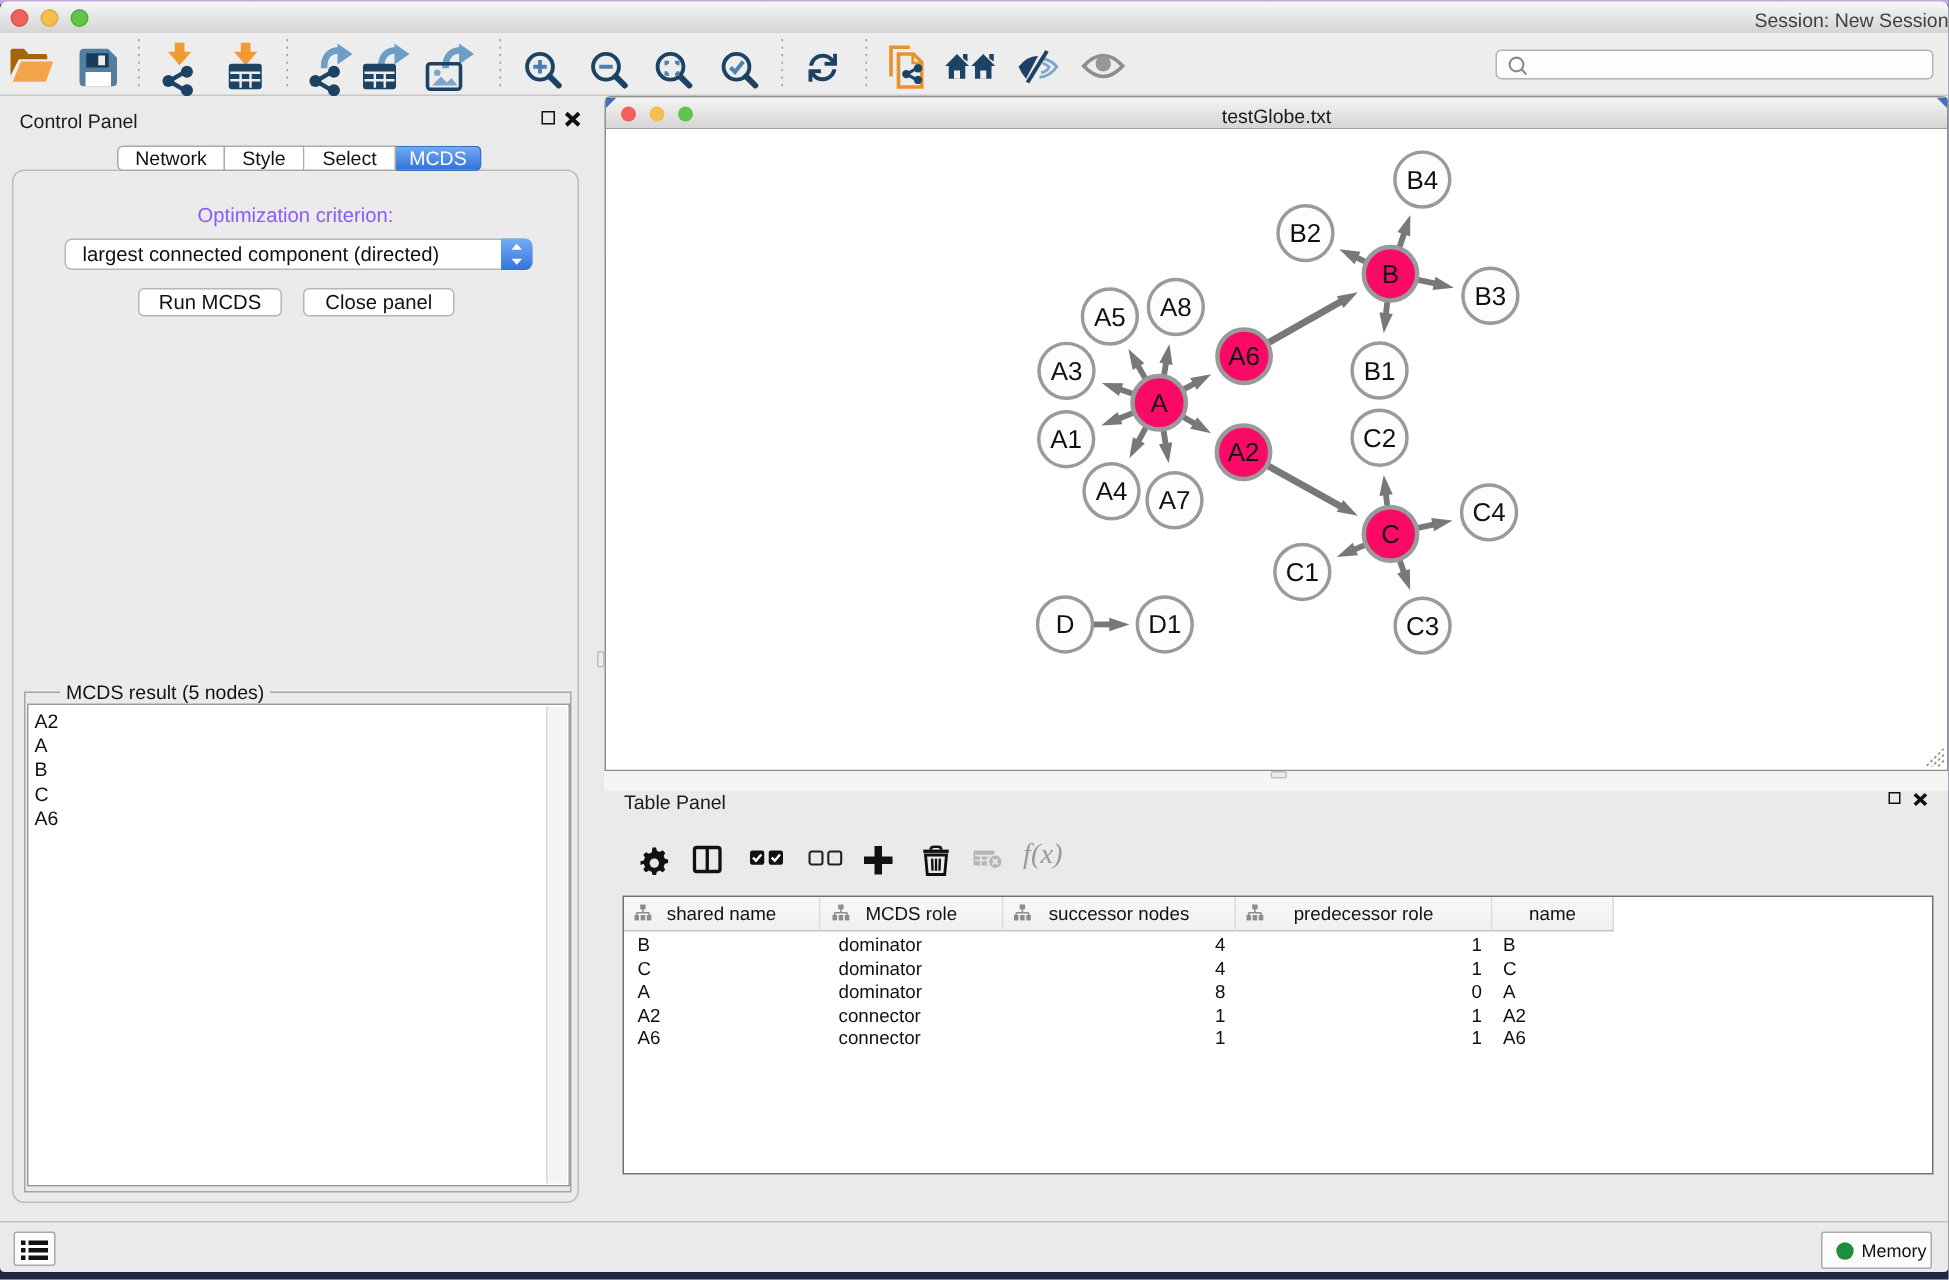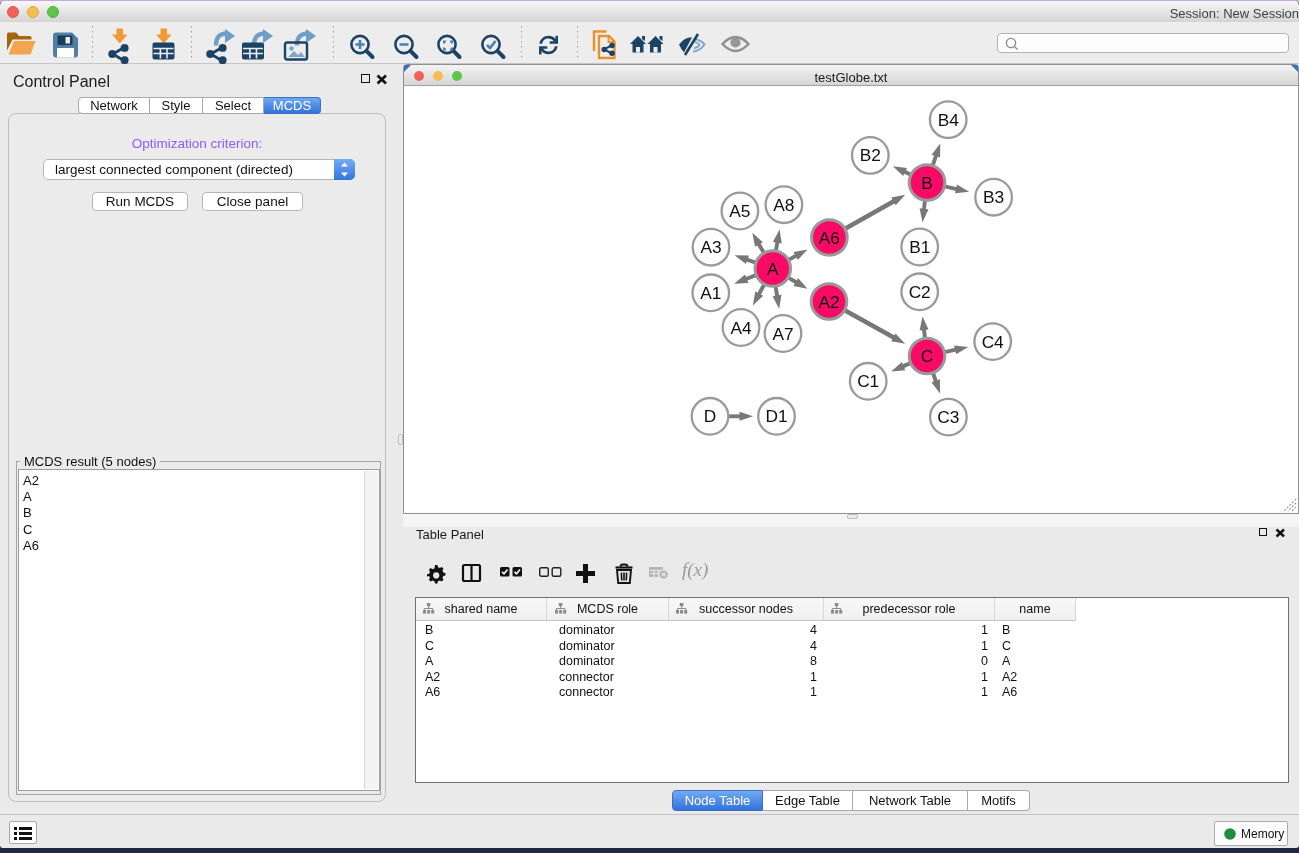--- a/index.html
+++ b/index.html
@@ -6,33 +6,33 @@
 body { background:#202944; position:relative; }
 .abs { position:absolute; }
 #deskTop { left:0; top:0; width:1299px; height:3px; background:#C4A7DB; }
 #win { left:0; top:1px; width:1299px; height:847px; background:#EAEAEA; border-radius:5px 5px 3px 3px; overflow:hidden; }
 #root { position:absolute; left:0; top:-1px; width:1299px; height:853px; }
 #titlebar { left:0; top:1px; width:1299px; height:22px; background:linear-gradient(#F7F7F7,#D4D4D4); border-bottom:1px solid #A6A6A6; border-radius:5px 5px 0 0; }
 .tl { width:12px; height:12px; border-radius:50%; top:5px; }
 #title { width:100%; text-align:right; top:5px; font-size:13px; color:#3F3F3F; }
 #toolbar { left:0; top:22px; width:1299px; height:42px; background:#EDEDED; border-bottom:1px solid #C6C6C6; }
 #search { left:997px; top:33px; width:292px; height:20px; background:#FDFDFD; border:1px solid #B3B3B3; border-radius:4px; }
-#cp-title { left:13px; top:73px; font-size:16px; color:#1B1B1B; }
+#cp-title { left:13px; top:73px; font-size:13px; color:#1B1B1B; }
 #cp-tabs { left:78px; top:97px; height:17px; display:flex; font-size:13px; z-index:5; }
 .seg { background:#FFFFFF; border:1px solid #A9A9A9; border-left:none; color:#111; display:flex; align-items:center; justify-content:center; }
 .seg.first { border-left:1px solid #A9A9A9; border-radius:4px 0 0 4px; }
 .seg.last { border-radius:0 4px 4px 0; }
 .seg.blue { background:linear-gradient(#70AAF2,#3273DC); color:#fff; border-color:#3A6FC4; }
 #cp-inner { left:8px; top:113px; width:378px; height:689px; background:#EBEBEB; border:1px solid #BDBDBD; border-radius:8px; }
 #optlab { left:9px; top:136px; width:376px; text-align:center; font-size:13.5px; color:#8b5cf6; }
 #combo { left:43px; top:159px; width:312px; height:21px; background:#fff; border:1px solid #B6B6B6; border-radius:5px; font-size:13.5px; color:#111; line-height:19px; padding-left:11px; }
 #combo-btn { right:-1px; top:-1px; width:21px; height:21px; border-radius:0 5px 5px 0; background:linear-gradient(#74ACF4,#3475DE); }
 .btn { top:192px; height:19px; background:#FFFFFF; border:1px solid #B6B6B6; border-radius:4px; font-size:13.5px; color:#111; text-align:center; line-height:17px; }
 #fieldset { left:16px; top:461px; width:365px; height:334px; border:1px solid #A5A5A5; }
-#legend { left:20px; top:454px; background:#EBEBEB; padding:0 4px; font-size:13px; color:#111; }
+#legend { left:40px; top:454px; background:#EBEBEB; padding:0 4px; font-size:13px; color:#111; }
 #listbox { left:18px; top:469px; width:362px; height:322px; background:#fff; border:1px solid #9C9C9C; font-size:13px; color:#111; padding-top:3px; }
 #listbox div.it { height:16.2px; padding-left:4px; }
 #lb-sb { right:1px; top:1px; bottom:1px; width:14px; background:#F4F4F4; border-left:1px solid #D8D8D8; }
 #frame { left:403px; top:64px; width:896px; height:450px; border:1px solid #8F8F8F; border-radius:4px 4px 0 0; background:#fff; }
 #ftitle { left:0; top:0; width:894px; height:21px; background:linear-gradient(#F4F4F4,#D6D6D6); border-bottom:1px solid #9F9F9F; border-radius:4px 4px 0 0; }
 .ftl { width:10px; height:10px; border-radius:50%; top:6px; }
 #ftext { width:100%; text-align:center; top:5px; font-size:13px; color:#1A1A1A; }
 #canvas { left:0; top:21px; width:894px; height:427px; background:#fff; position:absolute; }
 #tp-title { left:416px; top:527px; font-size:13px; color:#1B1B1B; }
 #tbl { left:415px; top:597px; width:874px; height:186px; background:#fff; border:1px solid #707070; font-size:12.5px; color:#111; }
@@ -454,26 +454,20 @@
           <rect x="3.8" y="0" width="3.6" height="3.2"></rect>
           <line x1="5.6" y1="3" x2="5.6" y2="5.5" stroke="#8C8C8C" stroke-width="1"></line>
           <line x1="1.4" y1="5.5" x2="9.8" y2="5.5" stroke="#8C8C8C" stroke-width="1"></line>
           <line x1="1.4" y1="5.5" x2="1.4" y2="7" stroke="#8C8C8C" stroke-width="1"></line>
           <line x1="9.8" y1="5.5" x2="9.8" y2="7" stroke="#8C8C8C" stroke-width="1"></line>
           <rect x="0" y="7" width="3" height="3.6"></rect>
           <rect x="4.1" y="7" width="3" height="3.6"></rect>
           <rect x="8.2" y="7" width="3" height="3.6"></rect>
         </g>
       </svg>
-  <div class="abs" id="btabs">
-    <div class="seg first blue" style="width:91px">Node Table</div>
-    <div class="seg" style="width:90px">Edge Table</div>
-    <div class="seg" style="width:115px">Network Table</div>
-    <div class="seg last" style="width:62px">Motifs</div>
-  </div>
   <div class="abs" id="statusline"></div>
   <div class="abs" id="sb-btn1">
         <svg width="26" height="21" style="position:absolute;left:3px;top:2px">
           <g fill="#111">
             <rect x="1" y="3" width="3" height="3"></rect>
             <rect x="6" y="3" width="13" height="3"></rect>
             <rect x="1" y="8" width="3" height="3"></rect>
             <rect x="6" y="8" width="13" height="3"></rect>
             <rect x="1" y="13" width="3" height="3"></rect>
             <rect x="6" y="13" width="13" height="3"></rect>

